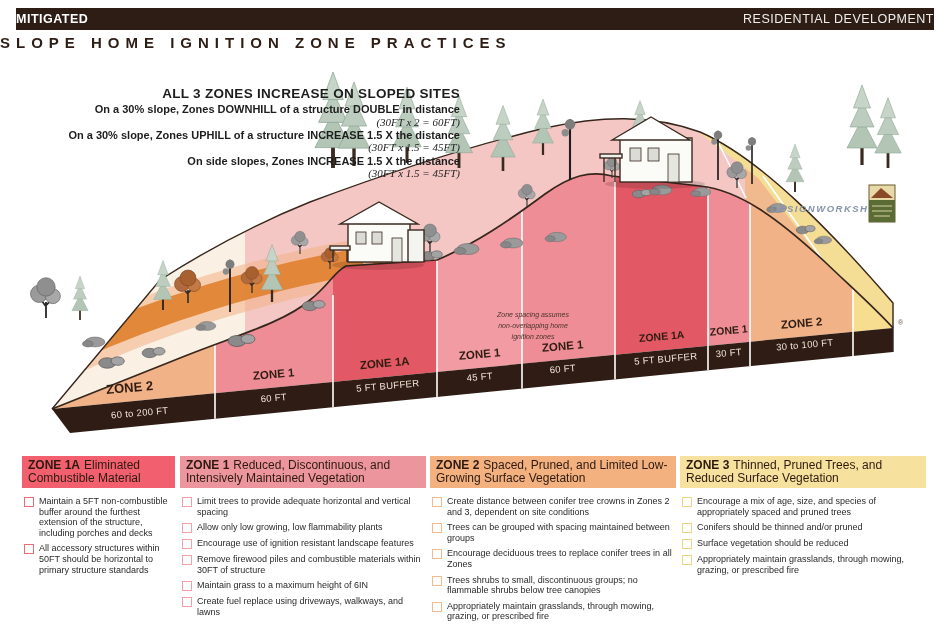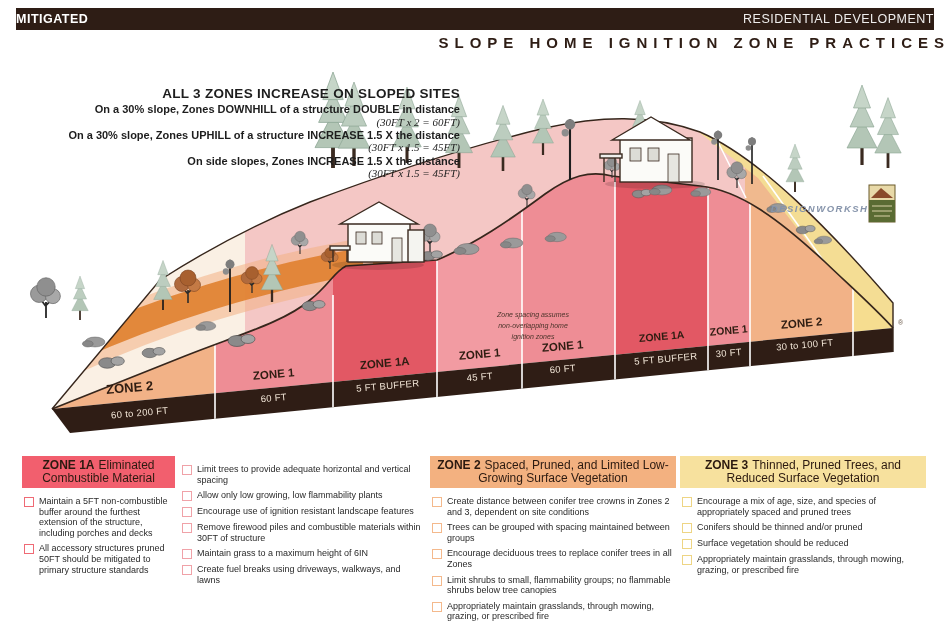--- a/index.html
+++ b/index.html
@@ -3,21 +3,21 @@
 <meta charset="utf-8">
 <style>
   html,body{margin:0;padding:0;background:#ffffff;}
   body{width:950px;height:634px;position:relative;font-family:"Liberation Sans",sans-serif;overflow:hidden;}
 
   
   .topbar{position:absolute;left:16px;top:8px;width:918px;height:22px;background:#2e1d15;
     color:#fff;display:flex;align-items:center;justify-content:space-between;font-size:12.5px;letter-spacing:.5px;}
   .topbar .b{font-weight:bold;margin-right:6px;}
   .topbar .r{font-weight:normal;opacity:.92;}
-  .pagetitle{position:absolute;left:0;top:34px;width:950px;text-align:right;
+  .pagetitle{position:absolute;left:0;top:34px;width:950px;text-align:left;
     font-size:15px;font-weight:bold;letter-spacing:6px;color:#2e1d15;}
 
   
   .intro{position:absolute;left:30px;top:86px;width:430px;text-align:right;color:#1d1d1d;z-index:5;}
   .intro .t{font-size:13.5px;font-weight:bold;letter-spacing:.3px;margin-bottom:2px;}
   .intro .l{font-size:11px;line-height:1.15;font-weight:bold;}
   .intro .f{font-size:11px;font-style:italic;font-family:"Liberation Serif",serif;line-height:1.2;}
 
   
   .stage{position:absolute;left:0;top:0;width:950px;height:460px;z-index:1;}
@@ -25,21 +25,21 @@
   .zlabel{font-weight:bold;fill:#2f1d12;}
   .dlabel{fill:#f3e7d8;font-size:9.5px;letter-spacing:.3px;}
   .note{fill:#4a342a;font-size:7px;font-style:italic;}
   .logo{fill:#8694ab;font-size:9.5px;font-weight:bold;font-style:italic;letter-spacing:1.5px;}
   .rmark{fill:#6b5a4a;font-size:7px;}
 
   
   .legend{position:absolute;top:456px;left:0;width:950px;z-index:5;}
   .lg-col{position:absolute;top:0;}
   .lg-col .hdr{min-height:32px;display:flex;align-items:center;justify-content:center;
-    text-align:center;color:#2c1a10;font-size:12px;line-height:1.12;padding:2px 6px;box-sizing:border-box;
+    color:#2c1a10;font-size:12px;line-height:1.12;padding:2px 6px;box-sizing:border-box;
     background:var(--hdr,#ddd);}
   .lg-col .hdr .nm{font-weight:bold;margin-right:4px;white-space:nowrap;}
   .items{margin-top:8px;}
   .li{display:flex;align-items:flex-start;margin-bottom:5px;}
   .cb{flex:0 0 auto;width:8px;height:8px;border:1.5px solid var(--cb,#999);background:#fff;margin:1px 5px 0 2px;}
   .li .t{font-size:9px;line-height:1.18;color:#2a2a2a;}
   #col0{left:22px;width:153px;}
   #col1{left:180px;width:246px;}
   #col2{left:430px;width:246px;}
   #col3{left:680px;width:246px;}
@@ -265,25 +265,28 @@
       <span><span class="nm">ZONE 1A</span><span>Eliminated Combustible Material</span></span>
     </div>
     <div class="items">
 
     <div class="li">
           <span class="cb"></span>
           <span class="t">Maintain a 5FT non-combustible buffer around the furthest extension of the structure, including porches and decks</span>
         </div>
         <div class="li">
           <span class="cb"></span>
-          <span class="t">All accessory structures pruned 50FT should be mitigated to primary structure standards</span>
+          <span class="t">All accessory structures within 50FT should be horizontal to primary structure standards</span>
         </div>
       </div>
   </div>
   <div class="lg-col" id="col1" style="--hdr: #ec959c; --cb: #f0a2a8;">
+    <div class="hdr">
+      <span><span class="nm">ZONE 1</span><span>Reduced, Discontinuous, and Intensively Maintained Vegetation</span></span>
+    </div>
     <div class="items">
 
     <div class="li">
           <span class="cb"></span>
           <span class="t">Limit trees to provide adequate horizontal and vertical spacing</span>
         </div>
         <div class="li">
           <span class="cb"></span>
           <span class="t">Allow only low growing, low flammability plants</span>
         </div>
@@ -294,21 +297,21 @@
         <div class="li">
           <span class="cb"></span>
           <span class="t">Remove firewood piles and combustible materials within 30FT of structure</span>
         </div>
         <div class="li">
           <span class="cb"></span>
           <span class="t">Maintain grass to a maximum height of 6IN</span>
         </div>
         <div class="li">
           <span class="cb"></span>
-          <span class="t">Create fuel breaks using driveways, walkways, and lawns</span>
+          <span class="t">Create fuel replace using driveways, walkways, and lawns</span>
         </div>
       </div>
   </div>
   <div class="lg-col" id="col2" style="--hdr: #f3b180; --cb: #f4b98c;">
     <div class="hdr">
       <span><span class="nm">ZONE 2</span><span>Spaced, Pruned, and Limited Low-Growing Surface Vegetation</span></span>
     </div>
     <div class="items">
 
         <div class="li">
@@ -318,21 +321,21 @@
         <div class="li">
           <span class="cb"></span>
           <span class="t">Trees can be grouped with spacing maintained between groups</span>
         </div>
         <div class="li">
           <span class="cb"></span>
           <span class="t">Encourage deciduous trees to replace conifer trees in all Zones</span>
         </div>
         <div class="li">
           <span class="cb"></span>
-          <span class="t">Limit shrubs to small, flammability groups; no flammable shrubs below tree canopies</span>
+          <span class="t">Trees shrubs to small, discontinuous groups; no flammable shrubs below tree canopies</span>
         </div>
         <div class="li">
           <span class="cb"></span>
           <span class="t">Appropriately maintain grasslands, through mowing, grazing, or prescribed fire</span>
         </div>
       </div>
   </div>
   <div class="lg-col" id="col3" style="--hdr: #f7e19e; --cb: #eed584;">
     <div class="hdr">
       <span><span class="nm">ZONE 3</span><span>Thinned, Pruned Trees, and Reduced Surface Vegetation</span></span>

